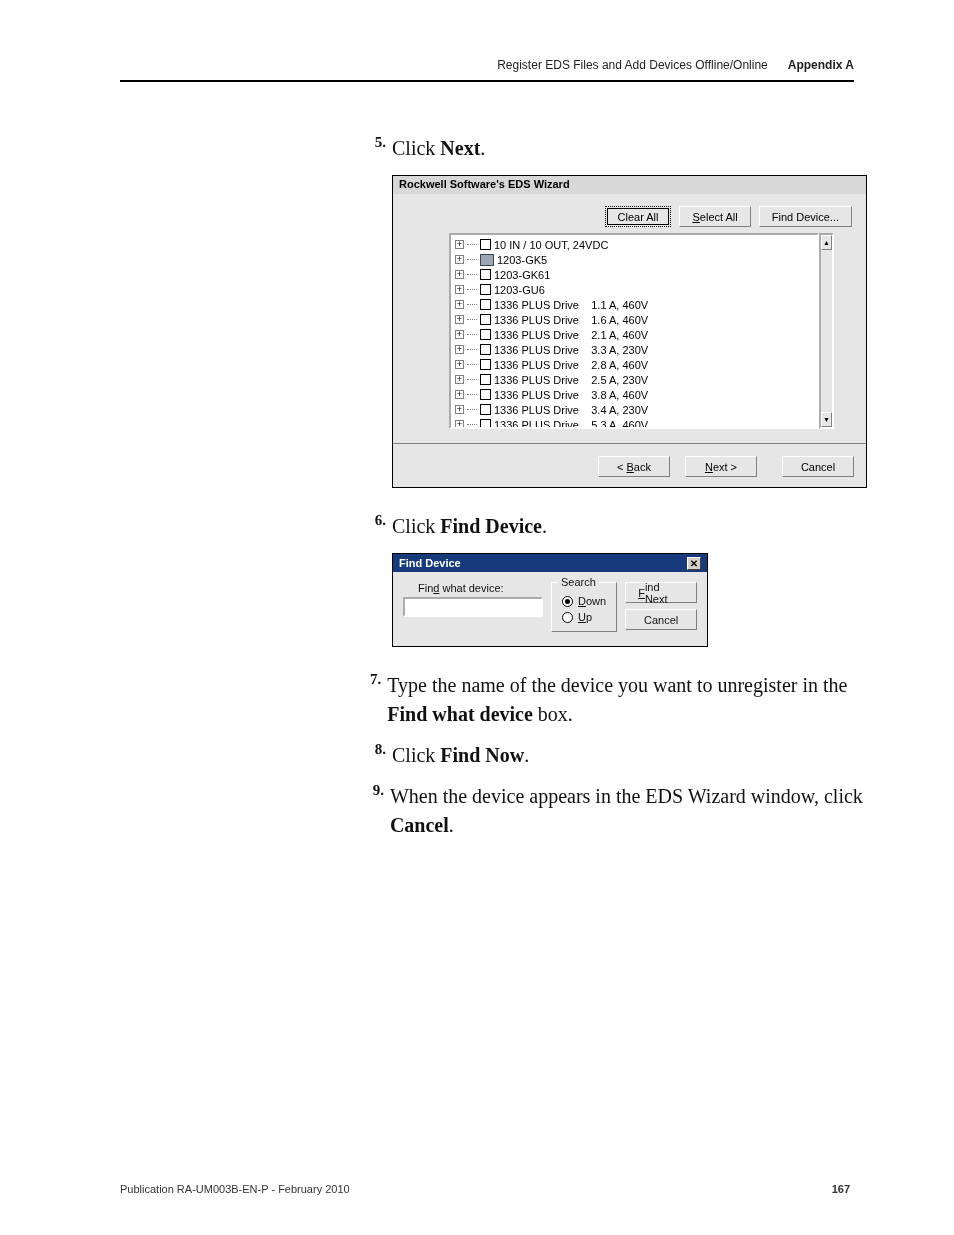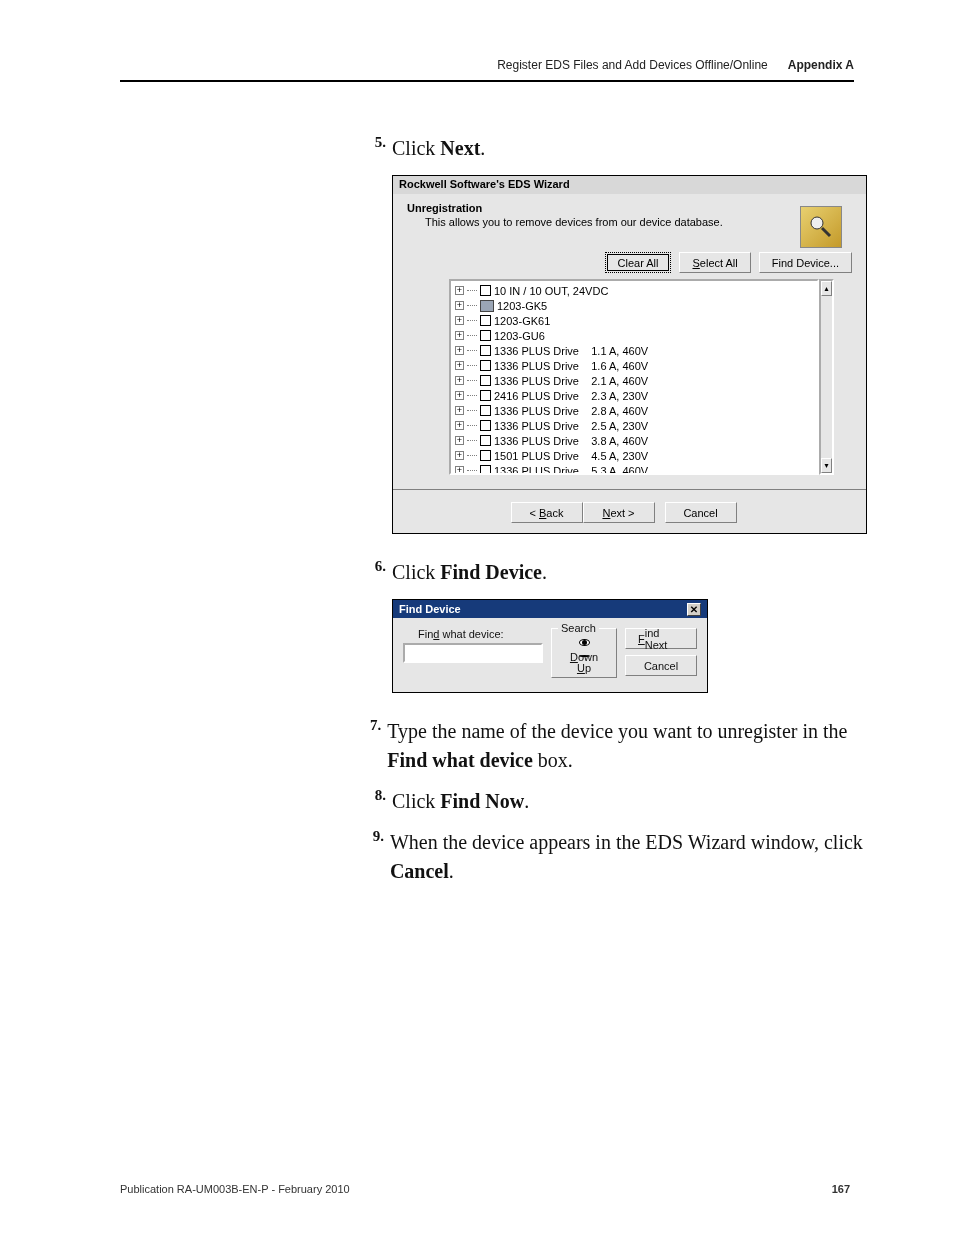--- a/index.html
+++ b/index.html
@@ -32,35 +32,35 @@
   .listinner { width: 370px; height: 196px; border:2px inset #fff; background:#fff; overflow:hidden; padding:2px 4px; }
   .scrollbar { width: 15px; height: 196px; border:2px inset #fff; background: linear-gradient(#e6e6e6,#e6e6e6); display:flex; flex-direction:column; justify-content:space-between; align-items:center; }
   .sb-btn { width: 100%; height: 15px; background:#e6e6e6; border:1px solid #808080; border-top-color:#fff; border-left-color:#fff; display:flex; align-items:center; justify-content:center; font-size:8px; }
   .node { display:flex; align-items:center; height:15px; gap:3px; }
   .expander { width:9px; height:9px; border:1px solid #808080; background:#fff; font-size:9px; line-height:7px; text-align:center; }
   .dots { width:10px; border-top:1px dotted #808080; height:0; }
   .chk { width:11px; height:11px; border:1px solid #000; background:#fff; }
   .node .label { white-space: pre; }
   .dev-icon { width:14px; height:12px; background:#9aa5b5; border:1px solid #444; }
   .dlg-footrule { height:1px; background:#fff; border-top:1px solid #808080; margin:14px -14px 0 -14px; }
-  .dlg-foot { display:flex; justify-content:center; gap:0; padding:10px 12px 10px 0; }
+  .dlg-foot { display:flex; justify-content:flex-end; gap:15px; padding:10px 12px 10px 0; }
   .dlg-foot .btn { width:72px; }
 
   
   .dlg2 { width: 316px; margin: 12px 0 24px 24px; border: 1px solid #000; background: #e6e6e6; font-family: "MS Sans Serif", Tahoma, Arial, sans-serif; font-size: 11px; }
   .dlg2-title { height: 18px; background: linear-gradient(#163a7a,#163a7a); color:#fff; padding:2px 6px; display:flex; justify-content:space-between; align-items:center; font-weight:700; }
   .dlg2-title .x { width:14px; height:13px; background:#d4d0c8; color:#000; border:1px solid #fff; border-right-color:#404040; border-bottom-color:#404040; display:flex; align-items:center; justify-content:center; font-size:10px; }
   .dlg2-body { padding:10px 10px 14px 10px; display:flex; gap:8px; align-items:flex-start; }
   .dlg2-left { flex:1; }
   .dlg2-left .lab { margin-bottom:3px;margin-left:15px; }
   .dlg2-left .lab .u { text-decoration: underline; }
   .txtbox { width:140px; height:20px; border:2px inset #fff; background:#fff; }
   .grp { border:1px solid #808080; border-top-color:#fff; border-left-color:#fff; position:relative; padding:10px 10px 6px 10px; width:70px; }
   .grp::before { content: attr(data-legend); position:absolute; top:-7px; left:6px; background:#e6e6e6; padding:0 3px; font-size:11px; }
-  .radio-row { display:flex; align-items:center; gap:5px; height:16px;flex-direction:column; }
+  .radio-row { display:flex; align-items:center; gap:5px; height:16px; }
   .radio { width:11px; height:11px; border-radius:50%; border:1px solid #000; background:#fff; display:flex; align-items:center; justify-content:center; }
   .radio.sel::after { content:""; width:5px; height:5px; border-radius:50%; background:#000; display:block; }
   .dlg2-right { display:flex; flex-direction:column; gap:6px; }
   .dlg2-right .btn { width:72px; }
   .u { text-decoration: underline; }
 </style>
 </head>
 <body>
 
 <div class="page">
@@ -75,30 +75,20 @@
     <div class="step">
       <div class="step-num">5.</div>
       <div class="step-body">
         <span>Click </span><span class="strong">Next</span><span>.</span>
       </div>
     </div>
 
     <div class="dlg">
       <div class="dlg-title">Rockwell Software's EDS Wizard</div>
       <div class="dlg-body">
-        <div class="dlg-head-rel">
-          <div class="unreg">Unregistration</div>
-          <div class="unreg-sub">This allows you to remove devices from our device database.</div>
-          <div class="dlg-head-icon">
-            <svg width="26" height="26" viewBox="0 0 26 26">
-                <circle cx="9" cy="9" r="6" fill="#eee" stroke="#333"></circle>
-                <line x1="14" y1="14" x2="22" y2="22" stroke="#333" stroke-width="3"></line>
-              </svg>
-          </div>
-        </div>
         <div class="toolbar">
           <div class="btn focus">Clear All</div>
           <div class="btn">
               <span class="u" textcontent="Select All">S</span>
               <span>elect All</span>
             </div>
           <div class="btn">Find Device...</div>
         </div>
         <div class="listbox">
           <div class="listinner">
@@ -141,21 +131,21 @@
             <div class="node">
                 <span class="expander">+</span>
                 <span class="dots"></span>
                 <span class="chk"></span>
                 <span class="label">1336 PLUS Drive    2.1 A, 460V</span>
               </div>
             <div class="node">
                 <span class="expander">+</span>
                 <span class="dots"></span>
                 <span class="chk"></span>
-                <span class="label">2416 PLUS Drive    2.3 A, 230V</span>
+                <span class="label">1336 PLUS Drive    3.3 A, 230V</span>
               </div>
             <div class="node">
                 <span class="expander">+</span>
                 <span class="dots"></span>
                 <span class="chk"></span>
                 <span class="label">1336 PLUS Drive    2.8 A, 460V</span>
               </div>
             <div class="node">
                 <span class="expander">+</span>
                 <span class="dots"></span>
@@ -165,21 +155,21 @@
             <div class="node">
                 <span class="expander">+</span>
                 <span class="dots"></span>
                 <span class="chk"></span>
                 <span class="label">1336 PLUS Drive    3.8 A, 460V</span>
               </div>
             <div class="node">
                 <span class="expander">+</span>
                 <span class="dots"></span>
                 <span class="chk"></span>
-                <span class="label">1501 PLUS Drive    4.5 A, 230V</span>
+                <span class="label">1336 PLUS Drive    3.4 A, 230V</span>
               </div>
             <div class="node">
                 <span class="expander">+</span>
                 <span class="dots"></span>
                 <span class="chk"></span>
                 <span class="label">1336 PLUS Drive    5.3 A, 460V</span>
               </div>
           </div>
           <div class="scrollbar">
             <div class="sb-btn">▴</div>

